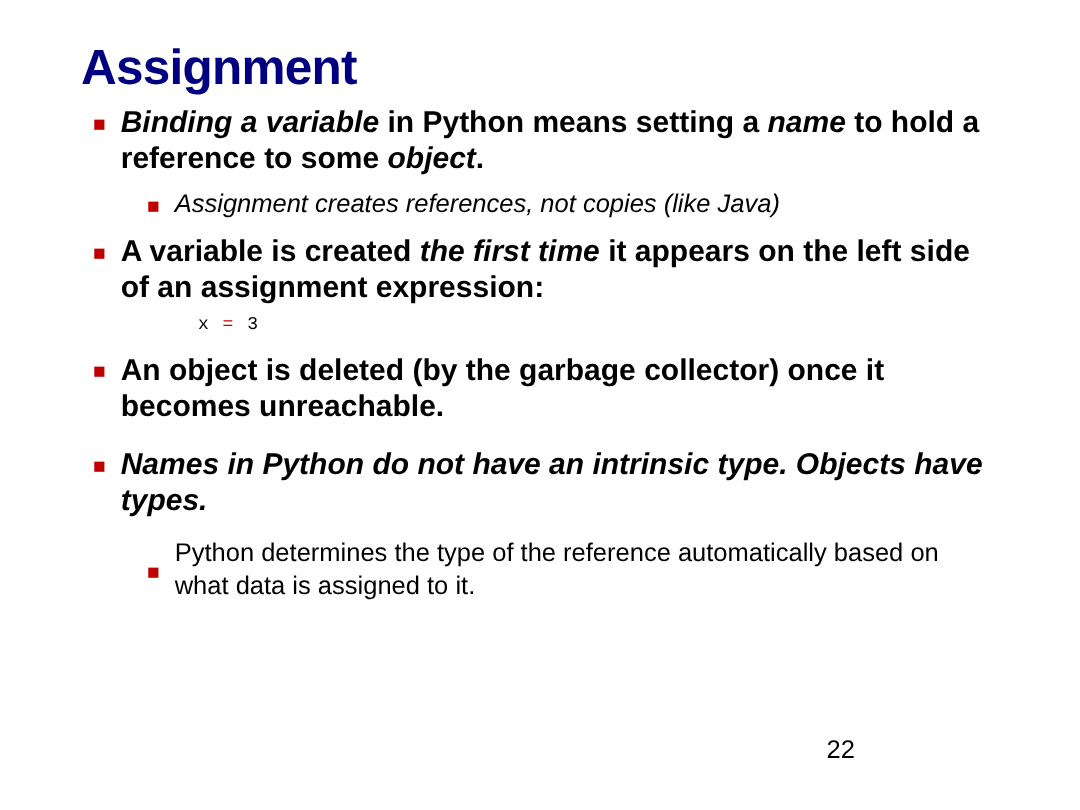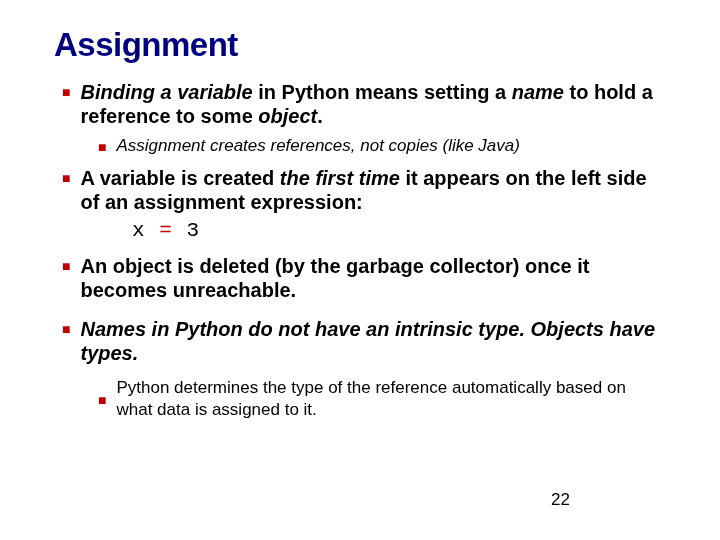--- a/index.html
+++ b/index.html
@@ -12,21 +12,21 @@
     position: relative;
     overflow: hidden;
   }
   .slide {
     padding: 26px 54px 0 54px;
   }
   .title {
     font-size: 33px;
     font-weight: bold;
     color: #000080;
-    margin-bottom: 16px;
+    margin-bottom: 6px;
     letter-spacing: -0.5px;
   }
   .bullet-l1 {
     display: flex;
     margin-bottom: 6px;
     padding-left: 8px;
   }
   .bullet-l2 {
     display: flex;
     margin-bottom: 10px;
@@ -49,21 +49,21 @@
   }
   .b1-text .em { font-style: italic; }
   .b1-text .ul { }
   .b2-text {
     font-size: 17px;
     line-height: 1.25;
   }
   .b2-text.italic { font-style: italic; }
   .code {
     font-family: "Courier New", Courier, monospace;
-    font-size: 21px;
+    font-size: 12px;
     padding-left: 78px;
     margin-bottom: 12px;
     margin-top: -2px;
     letter-spacing: 1px;
   }
   .code .op { color: #c00000; }
   .spacer-s { height: 6px; }
   .spacer-m { height: 8px; }
   .page-num {
     position: absolute;

